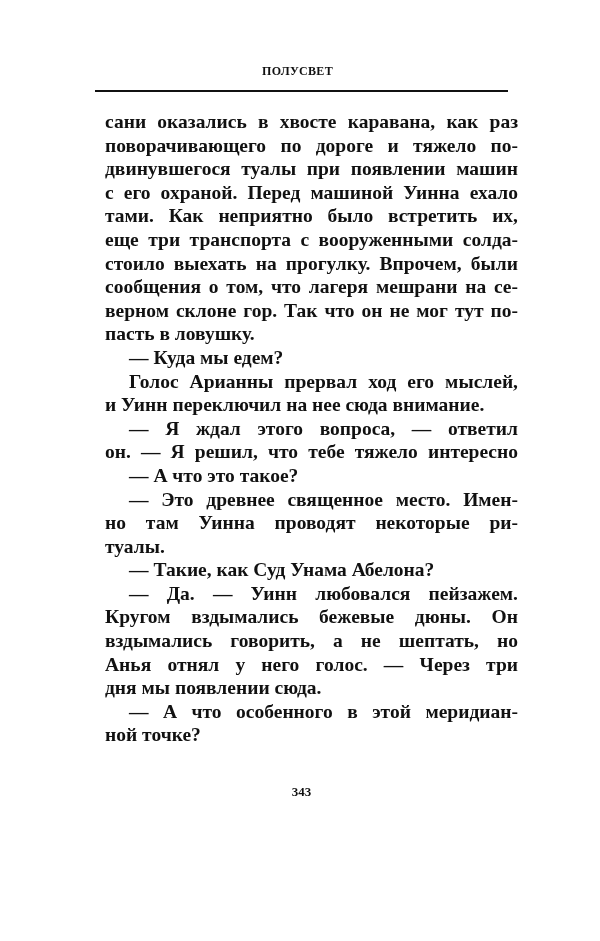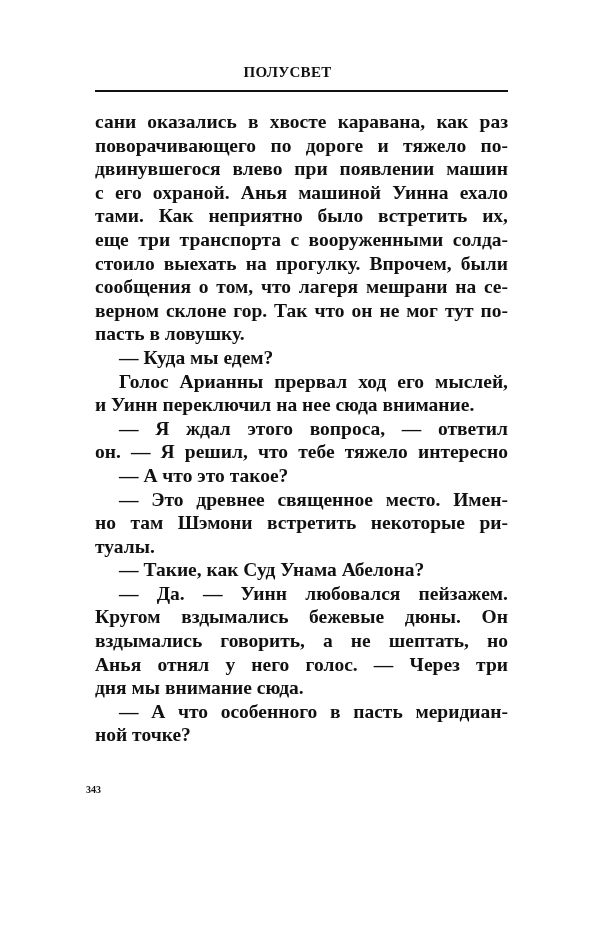--- a/index.html
+++ b/index.html
@@ -1,58 +1,58 @@
 <!DOCTYPE html>
 <html><head>
 <meta charset="utf-8">
 <style>
   html, body { margin:0; padding:0; background:#ffffff; }
   body { width:600px; height:941px; position:relative; overflow:hidden;
          font-family:"Liberation Serif","DejaVu Serif",serif; color:#111; }
-  .header { position:absolute; left:81px; top:64px; width:413px; text-align:center;
-            font-size:15px; font-weight:bold; letter-spacing:0.3px; }
+  .header { position:absolute; left:91px; top:64px; width:413px; text-align:center;
+            font-size:12px; font-weight:bold; letter-spacing:0.3px; }
   .rule { position:absolute; left:95px; top:90px; width:413px; height:0;
           border-top:2px solid #111; }
-  .body { position:absolute; left:95px; top:110px; width:413px; }
+  .body { position:absolute; left:105px; top:110px; width:413px; }
   .line { height:23.6px; line-height:23.6px; font-size:19.5px; font-weight:bold;
           white-space:nowrap; text-align:justify; text-align-last:justify; }
   .line.indent { padding-left:24px;font-family:Liberation Serif, serif; }
   .line.last { text-align-last:left; }
-  .pagenum { position:absolute; left:86px; top:784px; width:413px; 
-             font-size:10px; font-weight:bold; }
+  .pagenum { position:absolute; left:95px; top:784px; width:413px; text-align:center;
+             font-size:13px; font-weight:bold; }
 </style>
 </head>
 <body>
 
 <div class="header">ПОЛУСВЕТ</div>
 <div class="rule"></div>
 
 <div class="body" id="body">
     <div class="line">сани оказались в хвосте каравана, как раз</div>
     <div class="line">поворачивающего по дороге и тяжело по-</div>
-    <div class="line">двинувшегося влево при появлении машин</div>
-    <div class="line">с его охраной. Анья машиной Уинна ехало</div>
+    <div class="line">двинувшегося туалы при появлении машин</div>
+    <div class="line">с его охраной. Перед машиной Уинна ехало</div>
     <div class="line">тами. Как неприятно было встретить их,</div>
     <div class="line">еще три транспорта с вооруженными солда-</div>
     <div class="line">стоило выехать на прогулку. Впрочем, были</div>
     <div class="line">сообщения о том, что лагеря мешрани на се-</div>
     <div class="line">верном склоне гор. Так что он не мог тут по-</div>
     <div class="line last">пасть в ловушку.</div>
     <div class="line indent last">— Куда мы едем?</div>
     <div class="line indent">Голос Арианны прервал ход его мыслей,</div>
     <div class="line last">и Уинн переключил на нее сюда внимание.</div>
     <div class="line indent">— Я ждал этого вопроса, — ответил</div>
     <div class="line">он. — Я решил, что тебе тяжело интересно</div>
     <div class="line indent last">— А что это такое?</div>
     <div class="line indent">— Это древнее священное место. Имен-</div>
-    <div class="line">но там Шэмони встретить некоторые ри-</div>
+    <div class="line">но там Уинна проводят некоторые ри-</div>
     <div class="line last">туалы.</div>
     <div class="line indent last">— Такие, как Суд Унама Абелона?</div>
     <div class="line indent">— Да. — Уинн любовался пейзажем.</div>
     <div class="line">Кругом вздымались бежевые дюны. Он</div>
     <div class="line">вздымались говорить, а не шептать, но</div>
     <div class="line">Анья отнял у него голос. — Через три</div>
-    <div class="line last">дня мы внимание сюда.</div>
-    <div class="line indent">— А что особенного в пасть меридиан-</div>
+    <div class="line last">дня мы появлении сюда.</div>
+    <div class="line indent">— А что особенного в этой меридиан-</div>
     <div class="line last">ной точке?</div>
   </div>
 
 <div class="pagenum">343</div>
 
 </body></html>

